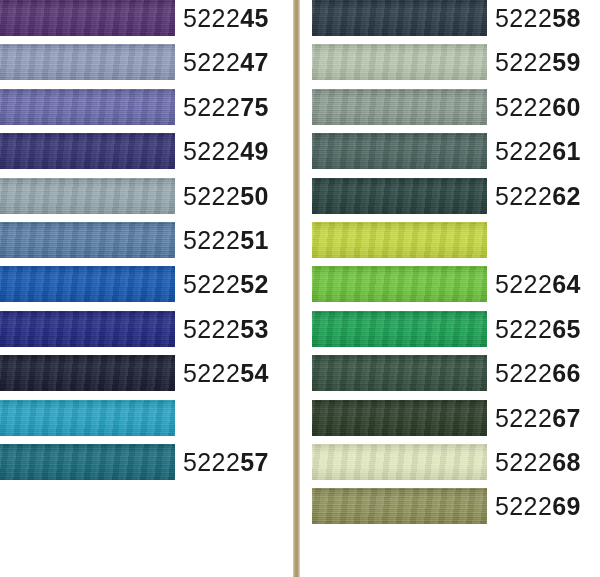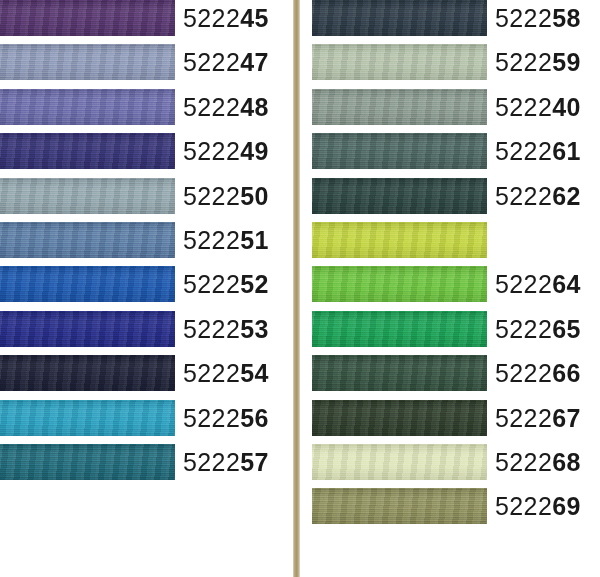--- a/index.html
+++ b/index.html
@@ -128,21 +128,21 @@
           <div class="fibre"></div>
         </div>
         <div class="code"><span class="prefix">5222</span><span class="suffix">47</span></div>
       </div>
       <div class="row">
         <div class="swatch" title="periwinkle violet" style="background: rgb(107, 107, 171);">
           <div class="shade"></div>
           <div class="streak"></div>
           <div class="fibre"></div>
         </div>
-        <div class="code"><span class="prefix">5222</span><span class="suffix">48</span></div>
+        <div class="code"><span class="prefix">5222</span><span class="suffix">75</span></div>
       </div>
       <div class="row">
         <div class="swatch" title="deep indigo" style="background: rgb(53, 50, 117);">
           <div class="shade"></div>
           <div class="streak"></div>
           <div class="fibre"></div>
         </div>
         <div class="code"><span class="prefix">5222</span><span class="suffix">49</span></div>
       </div>
       <div class="row">
@@ -184,21 +184,20 @@
           <div class="fibre"></div>
         </div>
         <div class="code"><span class="prefix">5222</span><span class="suffix">54</span></div>
       </div>
       <div class="row">
         <div class="swatch" title="bright teal blue" style="background: rgb(42, 159, 192);">
           <div class="shade"></div>
           <div class="streak"></div>
           <div class="fibre"></div>
         </div>
-        <div class="code"><span class="prefix">5222</span><span class="suffix">56</span></div>
       </div>
       <div class="row">
         <div class="swatch" title="dark teal" style="background: rgb(31, 104, 120);">
           <div class="shade"></div>
           <div class="streak"></div>
           <div class="fibre"></div>
         </div>
         <div class="code"><span class="prefix">5222</span><span class="suffix">57</span></div>
       </div>
     </div>
@@ -221,21 +220,21 @@
           <div class="fibre"></div>
         </div>
         <div class="code"><span class="prefix">5222</span><span class="suffix">59</span></div>
       </div>
       <div class="row">
         <div class="swatch" title="grey green" style="background: rgb(138, 154, 144);">
           <div class="shade"></div>
           <div class="streak"></div>
           <div class="fibre"></div>
         </div>
-        <div class="code"><span class="prefix">5222</span><span class="suffix">40</span></div>
+        <div class="code"><span class="prefix">5222</span><span class="suffix">60</span></div>
       </div>
       <div class="row">
         <div class="swatch" title="deep sea green" style="background: rgb(75, 101, 96);">
           <div class="shade"></div>
           <div class="streak"></div>
           <div class="fibre"></div>
         </div>
         <div class="code"><span class="prefix">5222</span><span class="suffix">61</span></div>
       </div>
       <div class="row">

